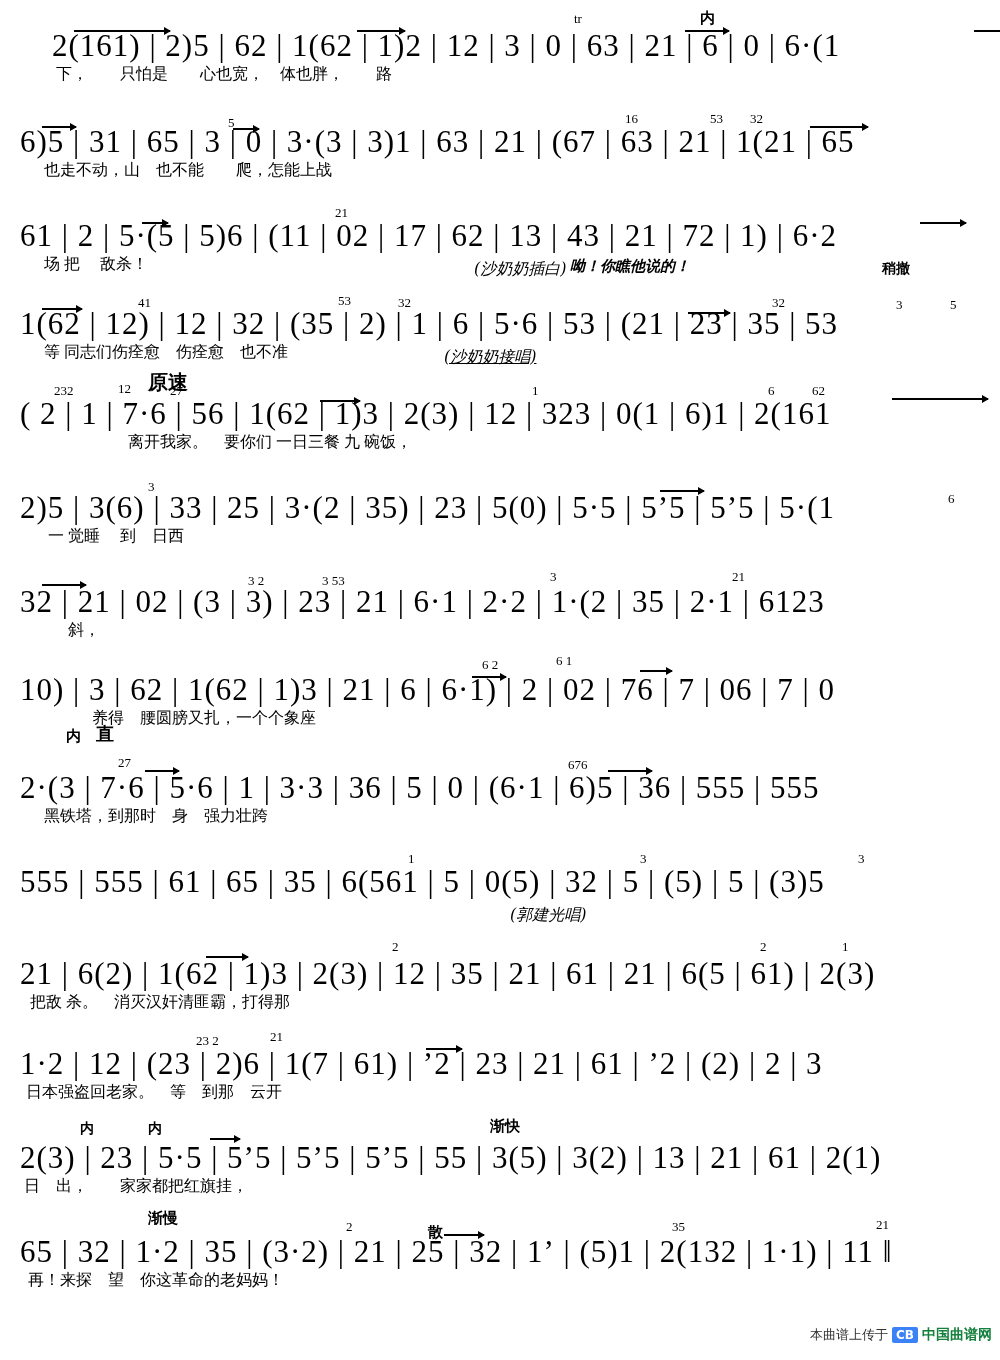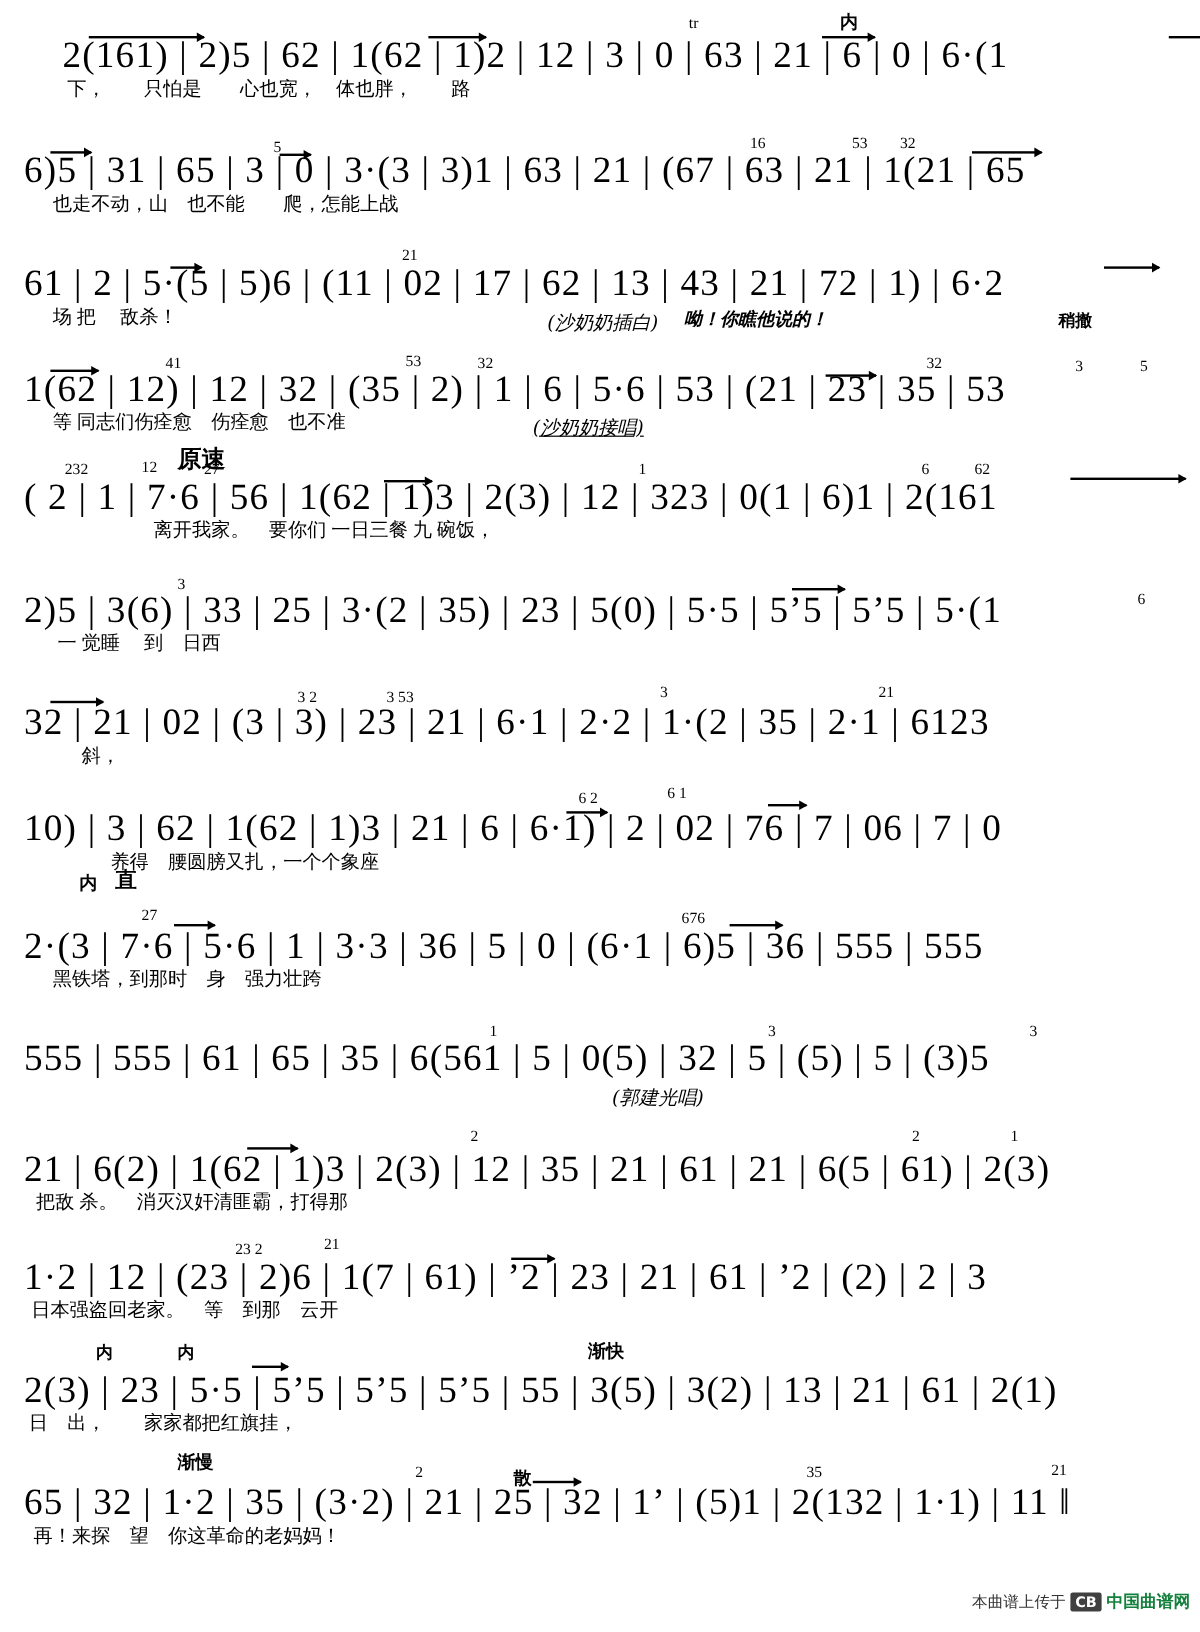--- a/index.html
+++ b/index.html
@@ -82,21 +82,21 @@
     bottom: 16px;
     display: flex;
     align-items: center;
     font-family: "DejaVu Sans", sans-serif;
     font-size: 13px;
     color: #333;
     white-space: nowrap;
   }
   #credit .logo {
     display: inline-block;
-    background: #404040;
+    background: #3b82f6;
     color: #fff;
     font-weight: bold;
     font-size: 12px;
     padding: 1px 4px;
     border-radius: 2px;
     margin: 0 4px;
   }
   #credit .site {
     color: #15803d;
     font-weight: bold;
@@ -130,21 +130,21 @@
     <div class="notes" style="font-size:31px; letter-spacing:1px;">6)5 | 31 | 65 | 3 | 0 | 3·(3 | 3)1 | 63 | 21 | (67 | 63 | 21 | 1(21 | 65</div>
     <div class="lyrics" style="padding-left:24px;">也走不动，山　也不能　　爬，怎能上战</div>
   </div>
 
   <div class="system" style="top:212px;">
     <div class="tiny" style="left:315px; top:-6px;">21</div>
     <div class="arrowline" style="left:122px; top:10px; width:26px;"></div>
     <div class="arrowline" style="left:900px; top:10px; width:46px;"></div>
     <div class="notes" style="font-size:31px; letter-spacing:1px;">61 | 2 | 5·(5 | 5)6 | (11 | 02 | 17 | 62 | 13 | 43 | 21 | 72 | 1) | 6·2</div>
     <div class="lyrics" style="padding-left:24px;">场 把 　敌杀！</div>
-    <div class="anno-par" style="left:436px; top:48px;">(沙奶奶插白)</div>
+    <div class="anno-par" style="left:454px; top:48px;">(沙奶奶插白)</div>
     <div class="anno" style="left:550px; top:46px;">呦！你瞧他说的！</div>
     <div class="anno" style="left:862px; top:48px; font-style:normal; font-size:14px;">稍撤</div>
   </div>
 
   <div class="system" style="top:300px;">
     <div class="tiny" style="left:118px; top:-4px;">41</div>
     <div class="tiny" style="left:318px; top:-6px;">53</div>
     <div class="tiny" style="left:378px; top:-4px;">32</div>
     <div class="tiny" style="left:752px; top:-4px;">32</div>
     <div class="tiny" style="left:876px; top:-2px;">3</div>

